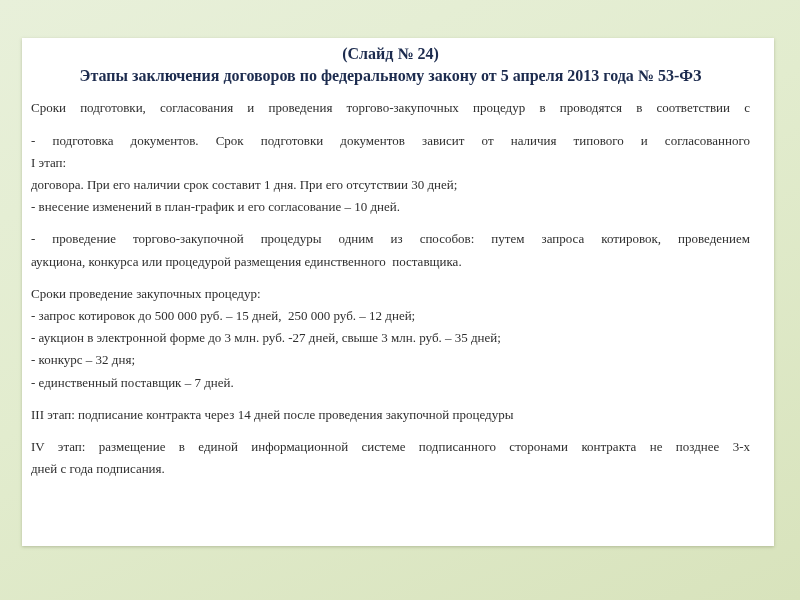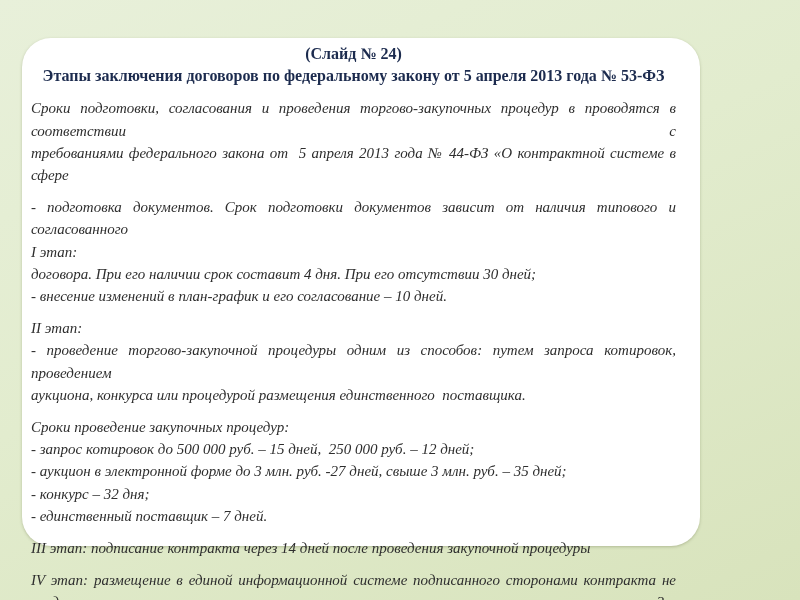--- a/index.html
+++ b/index.html
@@ -13,69 +13,65 @@
   html, body { margin: 0; padding: 0; }
   body {
     width: 800px; height: 600px; overflow: hidden;
     font-family: "Liberation Serif", serif;
   }
   .slide {
     position: relative; width: 800px; height: 600px;
     background: linear-gradient(155deg, var(--background-top) 0%, #e2ecce 45%, var(--background-bottom) 100%);
   }
   .card {
-    position: absolute; left: 22px; top: 38px; width: 678px; height: 508px;
+    position: absolute; left: 22px; top: 38px; width: 752px; height: 508px;
     background: var(--card);
     padding: 5px 24px 0 9px;
     box-shadow: 0 1px 3px rgba(100, 110, 70, 0.35);
-    border-radius: 29px;
   }
   .title-block { margin-bottom: 10px; }
   .title-line {
     text-align: center; font-weight: bold;
     color: var(--title-text);
     font-size: 16px; line-height: 22.2px;
     white-space: pre-wrap;
   }
   .block { margin-bottom: 10px; }
   .block:last-child { margin-bottom: 0; }
   .line {
-    font-size: 15px; line-height: 22.2px;
+    font-size: 13px; line-height: 22.2px;
     color: var(--body-text);
     white-space: pre-wrap;
     text-align: left;
-    font-style: italic;
   }
   .line.justify {
     text-align: justify;
     text-align-last: justify;
   }
 </style>
 </head>
 <body>
 
 <div class="slide">
   <div class="card">
     <div class="title-block">
       <div class="title-line">(Слайд № 24)</div>
       <div class="title-line">Этапы заключения договоров по федеральному закону от 5 апреля 2013 года № 53-ФЗ</div>
     </div>
     <div id="body-blocks">
         <div class="block">
           <div class="line justify">Сроки подготовки, согласования и проведения торгово-закупочных процедур в проводятся в соответствии с</div>
-          <div class="line justify">требованиями федерального закона от  5 апреля 2013 года № 44-ФЗ «О контрактной системе в сфере</div>
         </div>
         <div class="block">
           <div class="line justify">- подготовка документов. Срок подготовки документов зависит от наличия типового и согласованного</div>
           <div class="line">I этап:</div>
-          <div class="line">договора. При его наличии срок составит 4 дня. При его отсутствии 30 дней;</div>
+          <div class="line">договора. При его наличии срок составит 1 дня. При его отсутствии 30 дней;</div>
           <div class="line">- внесение изменений в план-график и его согласование – 10 дней.</div>
         </div>
         <div class="block">
-          <div class="line">II этап:</div>
           <div class="line justify">- проведение торгово-закупочной процедуры одним из способов: путем запроса котировок, проведением</div>
           <div class="line">аукциона, конкурса или процедурой размещения единственного  поставщика.</div>
         </div>
         <div class="block">
           <div class="line">Сроки проведение закупочных процедур:</div>
           <div class="line">- запрос котировок до 500 000 руб. – 15 дней,  250 000 руб. – 12 дней;</div>
           <div class="line">- аукцион в электронной форме до 3 млн. руб. -27 дней, свыше 3 млн. руб. – 35 дней;</div>
           <div class="line">- конкурс – 32 дня;</div>
           <div class="line">- единственный поставщик – 7 дней.</div>
         </div>

